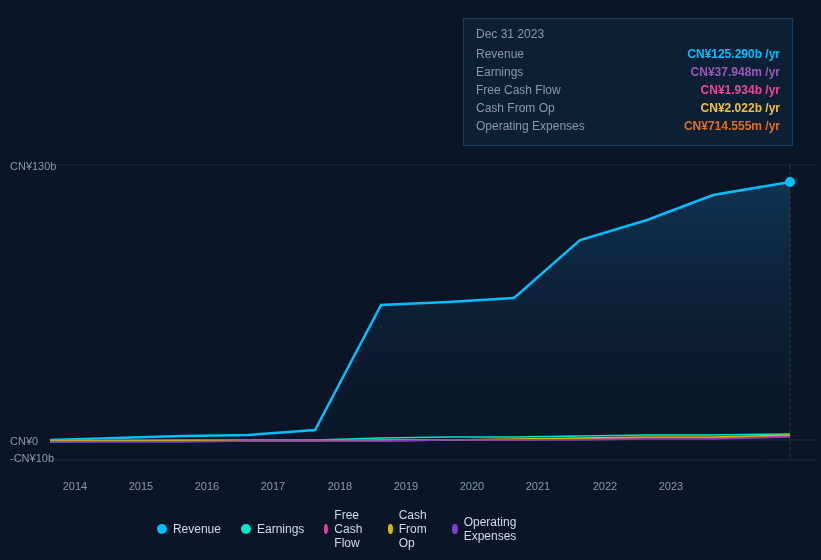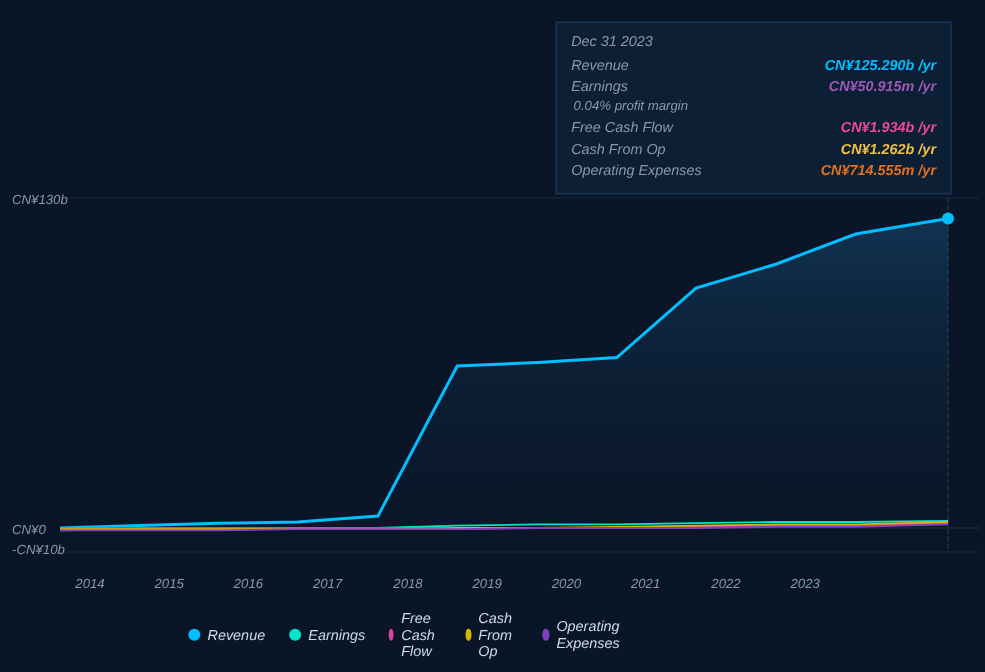--- a/index.html
+++ b/index.html
@@ -9,21 +9,20 @@
       background: #0a1628;
       font-family: Arial, sans-serif;
       overflow: hidden;
       position: relative;
     }
 
     .chart-container {
       width: 678px;
       height: 560px;
       position: relative;
-      font-style: italic;
     }
 
     
     .tooltip-box {
       position: absolute;
       top: 18px;
       left: 463px;
       background: #0d1f35;
       border: 1px solid #1e3a5f;
       padding: 8px 12px;
@@ -130,30 +129,29 @@
 <div class="chart-container">
 
   <div class="tooltip-box">
     <div class="tooltip-title">Dec 31 2023</div>
     <div class="tooltip-row">
       <span class="tooltip-label">Revenue</span>
       <span class="tooltip-value cyan">CN¥125.290b /yr</span>
     </div>
     <div class="tooltip-row">
       <span class="tooltip-label">Earnings</span>
-      <span class="tooltip-value purple">CN¥50.915m /yr</span>
-    </div>
-    <div class="tooltip-profit-margin">0.04% profit margin</div>
+      <span class="tooltip-value purple">CN¥37.948m /yr</span>
+    </div>
     <div class="tooltip-row">
       <span class="tooltip-label">Free Cash Flow</span>
       <span class="tooltip-value teal">CN¥1.934b /yr</span>
     </div>
     <div class="tooltip-row">
       <span class="tooltip-label">Cash From Op</span>
-      <span class="tooltip-value yellow">CN¥1.262b /yr</span>
+      <span class="tooltip-value yellow">CN¥2.022b /yr</span>
     </div>
     <div class="tooltip-row">
       <span class="tooltip-label">Operating Expenses</span>
       <span class="tooltip-value orange">CN¥714.555m /yr</span>
     </div>
   </div>
 
   <div class="y-label y-label-top">CN¥130b</div>
   <div class="y-label y-label-zero">CN¥0</div>
   <div class="y-label y-label-neg">-CN¥10b</div>

